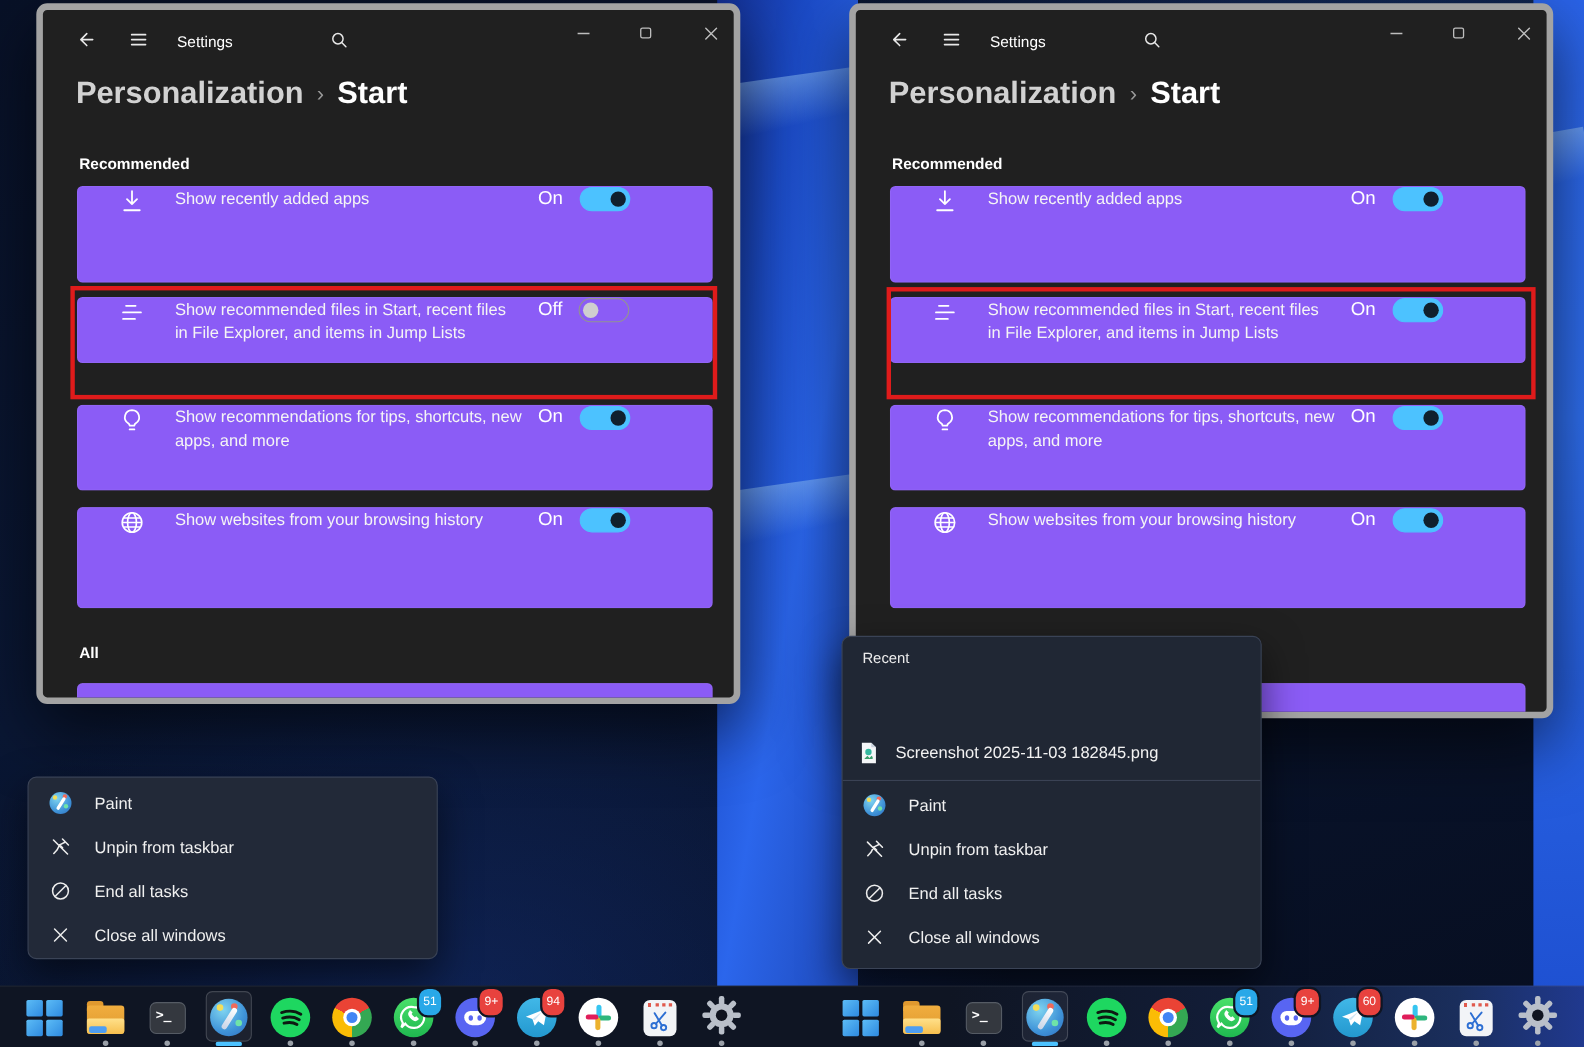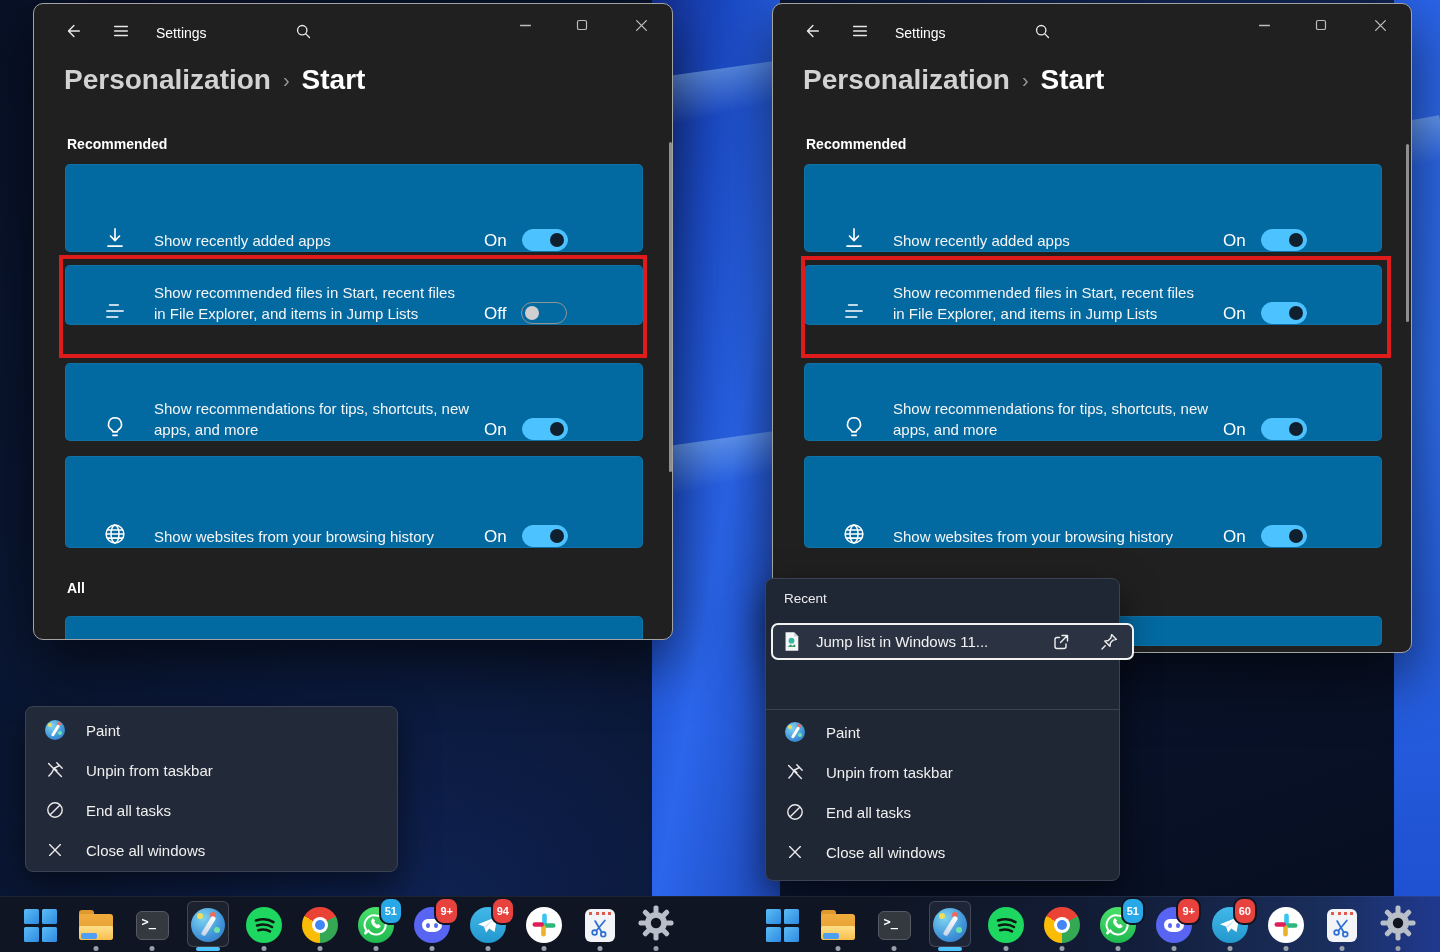--- a/index.html
+++ b/index.html
@@ -19,38 +19,38 @@
     background:linear-gradient(100deg,#132f92 0%,#1c4cc8 28%,#2b66ec 55%,#1d46b4 100%);}
   #petal-mid::before,#petal-mid::after{content:'';position:absolute;left:-40px;right:-40px;height:140px;
     background:linear-gradient(175deg,rgba(160,210,255,.55),rgba(160,210,255,0) 35%);transform:rotate(-8deg)}
   #petal-mid::before{top:70px}
   #petal-mid::after{top:440px}
   #petal-right{left:1394px;width:46px;
     background:linear-gradient(180deg,#2a63e8 0%,#2f6ff0 40%,#1d4ecf 100%)}
   #petal-right::before{content:'';position:absolute;left:-10px;right:-10px;top:120px;height:120px;
     background:linear-gradient(175deg,rgba(170,215,255,.5),rgba(170,215,255,0) 40%);transform:rotate(-10deg)}
   
-  .window{position:absolute;background:#202020;border:1px solid #a3a3a3;border-radius:10px;
+  .window{position:absolute;background:#202020;border:6px solid #a3a3a3;border-radius:10px;
     box-shadow:0 22px 60px rgba(0,0,0,.6);overflow:hidden;z-index:10}
   #win-left{left:33px;top:3px;width:640px;height:637px}
   #win-right{left:772px;top:3px;width:640px;height:650px}
   .titlebar{position:relative;height:50px}
   .tb-ic{position:absolute;top:16px;width:22px;height:22px;display:flex;align-items:center;justify-content:center;color:#e8e8e8}
   .tb-back{left:28px}.tb-burger{left:76px}.tb-search{left:258px}
   .tb-title{position:absolute;left:122px;top:21px;font-size:14px;color:#fff}
   .wc{position:absolute;top:8px;width:30px;height:26px;display:flex;align-items:center;justify-content:center;color:#bdbdbd}
   .wc-min{left:476px}.wc-max{left:533px}.wc-close{left:592px}
   .breadcrumb{position:absolute;left:30px;top:60px;display:flex;align-items:baseline;gap:12px;white-space:nowrap}
   .bc-parent{font-size:28px;font-weight:600;color:#d2d2d2}
   .bc-sep{font-size:20px;color:#9a9a9a;position:relative;top:-2px}
   .bc-current{font-size:28px;font-weight:700;color:#fff}
   .sec-label{position:absolute;left:33px;font-size:14px;font-weight:700;color:#fff}
   .sec-reco{top:132px}.sec-all{top:576px}
-  .card{position:absolute;left:31px;width:578px;background:#0369a1;border:1px solid rgba(255,255,255,.055);
-    border-radius:5px;display:flex;align-items:flex-end}
+  .card{position:absolute;left:31px;width:578px;background:#8b5cf6;border:1px solid rgba(255,255,255,.055);
+    border-radius:5px;display:flex;align-items:flex-start}
   .card.r0{top:160px;height:88px}
   .card.r1{top:261px;height:60px}
   .card.r2{top:359px;height:78px}
   .card.r3{top:452px;height:92px}
   .card.partial{top:612px;height:30px}
   .row-icon{width:26px;height:26px;margin:0 26px 0 36px;flex:0 0 auto;color:#fff}
   .row-label{flex:1;font-size:15px;line-height:21px;color:#f5f5f5;padding-right:14px;max-width:330px}
   .row-state{font-size:17px;color:#fff;margin-right:15px}
   .toggle{width:46px;height:22px;border-radius:11px;position:relative;flex:0 0 auto;margin-right:22px}
   .toggle.tg-on{background:#4cc2ff;border:1px solid #4cc2ff}
@@ -60,21 +60,21 @@
   .red-box{position:absolute;border:4px solid #df1b1b;z-index:5}
   #win-left .red-box{left:25px;top:251px;width:588px;height:103px}
   #win-right .red-box{left:28px;top:252px;width:590px;height:102px}
   .scroll-thumb{position:absolute;width:3px;background:#8f8f8f;border-radius:2px}
   #win-left .scroll-thumb{left:635px;top:138px;height:330px}
   #win-right .scroll-thumb{left:633px;top:140px;height:178px}
   
   .menu{position:absolute;background:#222938;border:1px solid #3a4356;border-radius:8px;
     box-shadow:0 14px 36px rgba(0,0,0,.55);z-index:30}
   #menu-left{left:25px;top:706px;width:373px;height:166px;padding-top:3px}
-  #jump-list{left:765px;top:578px;width:355px;height:303px;background:#202734}
+  #jump-list{left:765px;top:578px;width:382px;height:303px;background:#202734}
   .menu-item{height:40px;display:flex;align-items:center;padding-left:18px;color:#f0f0f0;font-size:15px}
   .menu-item .mi-icon{width:22px;height:22px;margin-right:20px;display:flex;align-items:center;justify-content:center;color:#ececec}
   .recent-header{position:absolute;left:18px;top:12px;font-size:13.5px;color:#ececec}
   .recent-item{position:absolute;left:5px;width:363px;height:37px;display:flex;align-items:center;
     padding:0 10px 0 10px;color:#f2f2f2;font-size:15px;border-radius:7px}
   .recent-item.sel{top:44px;border:2px solid #f2f2f2;background:#2b3342}
   .recent-item.plain{top:88px;height:34px}
   .file-icon{width:17px;height:21px;margin-right:16px;flex:0 0 auto}
   .ri-label{flex:1;white-space:nowrap;overflow:hidden}
   .ri-action{width:26px;height:26px;display:flex;align-items:center;justify-content:center;color:#efefef}
@@ -86,21 +86,21 @@
     background:linear-gradient(90deg,#0f1523 0%,#0f1523 60%,#121d38 78%,#1a2e5c 92%,#20398f 100%);
     border-top:1px solid rgba(255,255,255,.06)}
   .tb-group{position:absolute;top:0;display:flex}
   #tbg0{left:12px}#tbg1{left:754px}
   .tb-item{position:relative;width:56px;height:56px;display:flex;align-items:center;justify-content:center}
   .tb-item.active::before{content:'';position:absolute;left:7px;right:7px;top:4px;bottom:6px;
     background:rgba(255,255,255,.06);border:1px solid rgba(255,255,255,.17);border-radius:6px}
   .tb-dot{position:absolute;bottom:2px;left:50%;transform:translateX(-50%);width:5px;height:5px;border-radius:50%;background:#9aa0a8}
   .tb-bar{position:absolute;bottom:2px;left:50%;transform:translateX(-50%);width:24px;height:4px;border-radius:2px;background:#4cc2ff}
   .tb-badge{position:absolute;top:0;right:1px;min-width:21px;height:20px;border-radius:10px;
-    color:#fff;font-size:11px;font-weight:700;display:flex;align-items:center;justify-content:center;
+    color:#fff;font-size:11px;font-weight:400;display:flex;align-items:center;justify-content:center;
     padding:12px 4px;border:2px solid #0f1523;z-index:2}
   
   .ic-win{width:33px;height:33px;display:grid;grid-template-columns:15px 15px;grid-template-rows:15px 15px;gap:3px}
   .ic-win i{background:linear-gradient(135deg,#5cbcf6,#2e8ae0);border-radius:1.5px}
   .ic-exp{position:relative;width:34px;height:30px}
   .ic-exp .tab{position:absolute;left:0;top:0;width:15px;height:9px;background:#e0992f;border-radius:3px 3px 0 0}
   .ic-exp .back{position:absolute;left:0;top:4px;right:0;bottom:0;background:linear-gradient(#f0ad3e,#e09a30);border-radius:3px}
   .ic-exp .front{position:absolute;left:0;bottom:0;right:0;height:14px;background:linear-gradient(#ffe08a,#f7bf4e);border-radius:2px 2px 3px 3px}
   .ic-exp .strip{position:absolute;left:2px;bottom:1px;width:16px;height:6px;background:#4e9ef2;border-radius:2px}
   .ic-term{width:33px;height:29px;background:#34383f;border:1px solid #555b64;border-radius:6px;
@@ -377,43 +377,32 @@
           <path d="M4 4l12 12M16 4 4 16"></path>
         </svg>
     </span>
     <span>Close all windows</span>
   </div>
 </div>
 
 <div class="menu" id="jump-list">
   <div class="recent-header">Recent</div>
 
-  <div class="recent-item sel">
+
+  <div class="recent-item plain">
     <span class="file-icon">
       <svg width="17" height="21" viewBox="0 0 20 24">
           <path d="M3 1h10l5 5v17H3z" fill="#f4f6f8"></path>
           <path d="M13 1l5 5h-5z" fill="#c9d3de"></path>
           <circle cx="10" cy="11" r="3.4" fill="#35b8a0"></circle>
           <path d="M5.5 18.5l3.4-3.4 2.2 2.2 2.2-2.2 1.2 1.2v2.2z" fill="#3aa06b"></path>
         </svg>
     </span>
-    <span class="ri-label">Jump list in Windows 11...</span>
-    <span class="ri-action share">
-      <svg width="20" height="20" viewBox="0 0 20 20" fill="none" stroke="currentColor" stroke-width="1.4" stroke-linecap="round" stroke-linejoin="round">
-          <path d="M8.5 5.5H6A2 2 0 0 0 4 7.5v7A2 2 0 0 0 6 16.5h7a2 2 0 0 0 2-2V12"></path>
-          <path d="M11 3.5h5.5V9M16.2 3.8 9.5 10.5"></path>
-        </svg>
-    </span>
-    <span class="ri-action">
-      <svg width="20" height="20" viewBox="0 0 20 20" fill="none" stroke="currentColor" stroke-width="1.4" stroke-linecap="round" stroke-linejoin="round">
-          <path d="M12.6 2.6l4.8 4.8-3.3.7-2.6 2.6-.6 3.6-5.2-5.2 3.6-.6 2.6-2.6zM6.2 13.8 3 17"></path>
-        </svg>
-    </span>
-  </div>
-
+    <span class="ri-label">Screenshot 2025-11-03 182845.png</span>
+  </div>
 
   <div class="jl-divider"></div>
 
   <div class="jl-menu">
     <div class="menu-item">
       <span class="mi-icon">
         <span style="position:relative;width:20px;height:20px;border-radius:50%;background:radial-gradient(circle at 35% 30%,#7fd4f0,#3f93d8 60%,#2f6fc0);display:inline-block">
           <i style="position:absolute;left:3px;top:3px;width:4px;height:4px;border-radius:50%;background:#f3de5a"></i>
           <i style="position:absolute;left:12px;top:2px;width:4px;height:4px;border-radius:50%;background:#ef6a5a"></i>
           <i style="position:absolute;left:13px;top:11px;width:4px;height:4px;border-radius:50%;background:#6fe3a8"></i>

